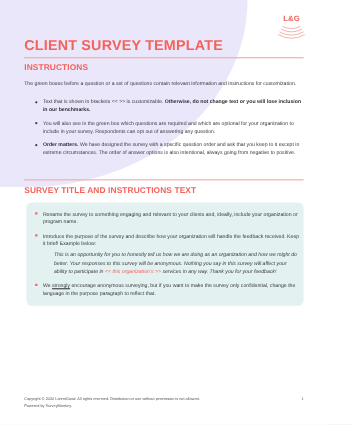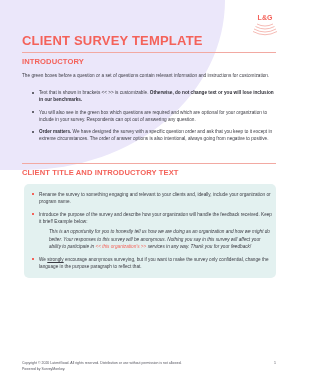--- a/index.html
+++ b/index.html
@@ -111,39 +111,39 @@
         <path d="M11 31 Q30 41 49 31"></path>
         <path d="M8 36 Q30 48 52 36"></path>
         <path d="M6 41 Q30 54 54 41"></path>
       </g>
     </svg>
   </div>
 
   <div class="title">CLIENT SURVEY TEMPLATE</div>
   <div class="rule rule-top"></div>
 
-  <div class="h2 h2-instructions">INTRODUCTORY</div>
+  <div class="h2 h2-instructions">INSTRUCTIONS</div>
 
   <div class="para para-intro">The green boxes before a question or a set of questions contain relevant information and instructions for customization.</div>
 
   <ul class="bl bl-instructions">
     <li>
       <span>Text that is shown in brackets &lt;&lt; &gt;&gt; is customizable. </span><b>Otherwise, do not change text or you will lose inclusion in our benchmarks.</b>
     </li>
     <li>
       <span>You will also see in the green box which questions are required and which are optional for your organization to include in your survey. Respondents can opt out of answering any question.</span>
     </li>
     <li>
       <b>Order matters.</b><span> We have designed the survey with a specific question order and ask that you keep to it except in extreme circumstances. The order of answer options is also intentional, always going from negative to positive.</span>
     </li>
   </ul>
 
   <div class="rule rule-mid"></div>
 
-  <div class="h2 h2-survey">CLIENT TITLE AND INTRODUCTORY TEXT</div>
+  <div class="h2 h2-survey">SURVEY TITLE AND INSTRUCTIONS TEXT</div>
 
   <div class="greenbox">
     <ul>
       <li>
         <span>Rename the survey to something engaging and relevant to your clients and, ideally, include your organization or program name.</span>
       </li>
       <li>
         <span>Introduce the purpose of the survey and describe how your organization will handle the feedback received. Keep it brief! Example below:</span>
         <span class="example"><span>This is an opportunity for you to honestly tell us how we are doing as an organization and how we might do better. Your responses to this survey will be anonymous. Nothing you say in this survey will affect your ability to participate in </span><span class="tok">&lt;&lt; this organization's &gt;&gt;</span><span> services in any way. Thank you for your feedback!</span></span>
       </li>

